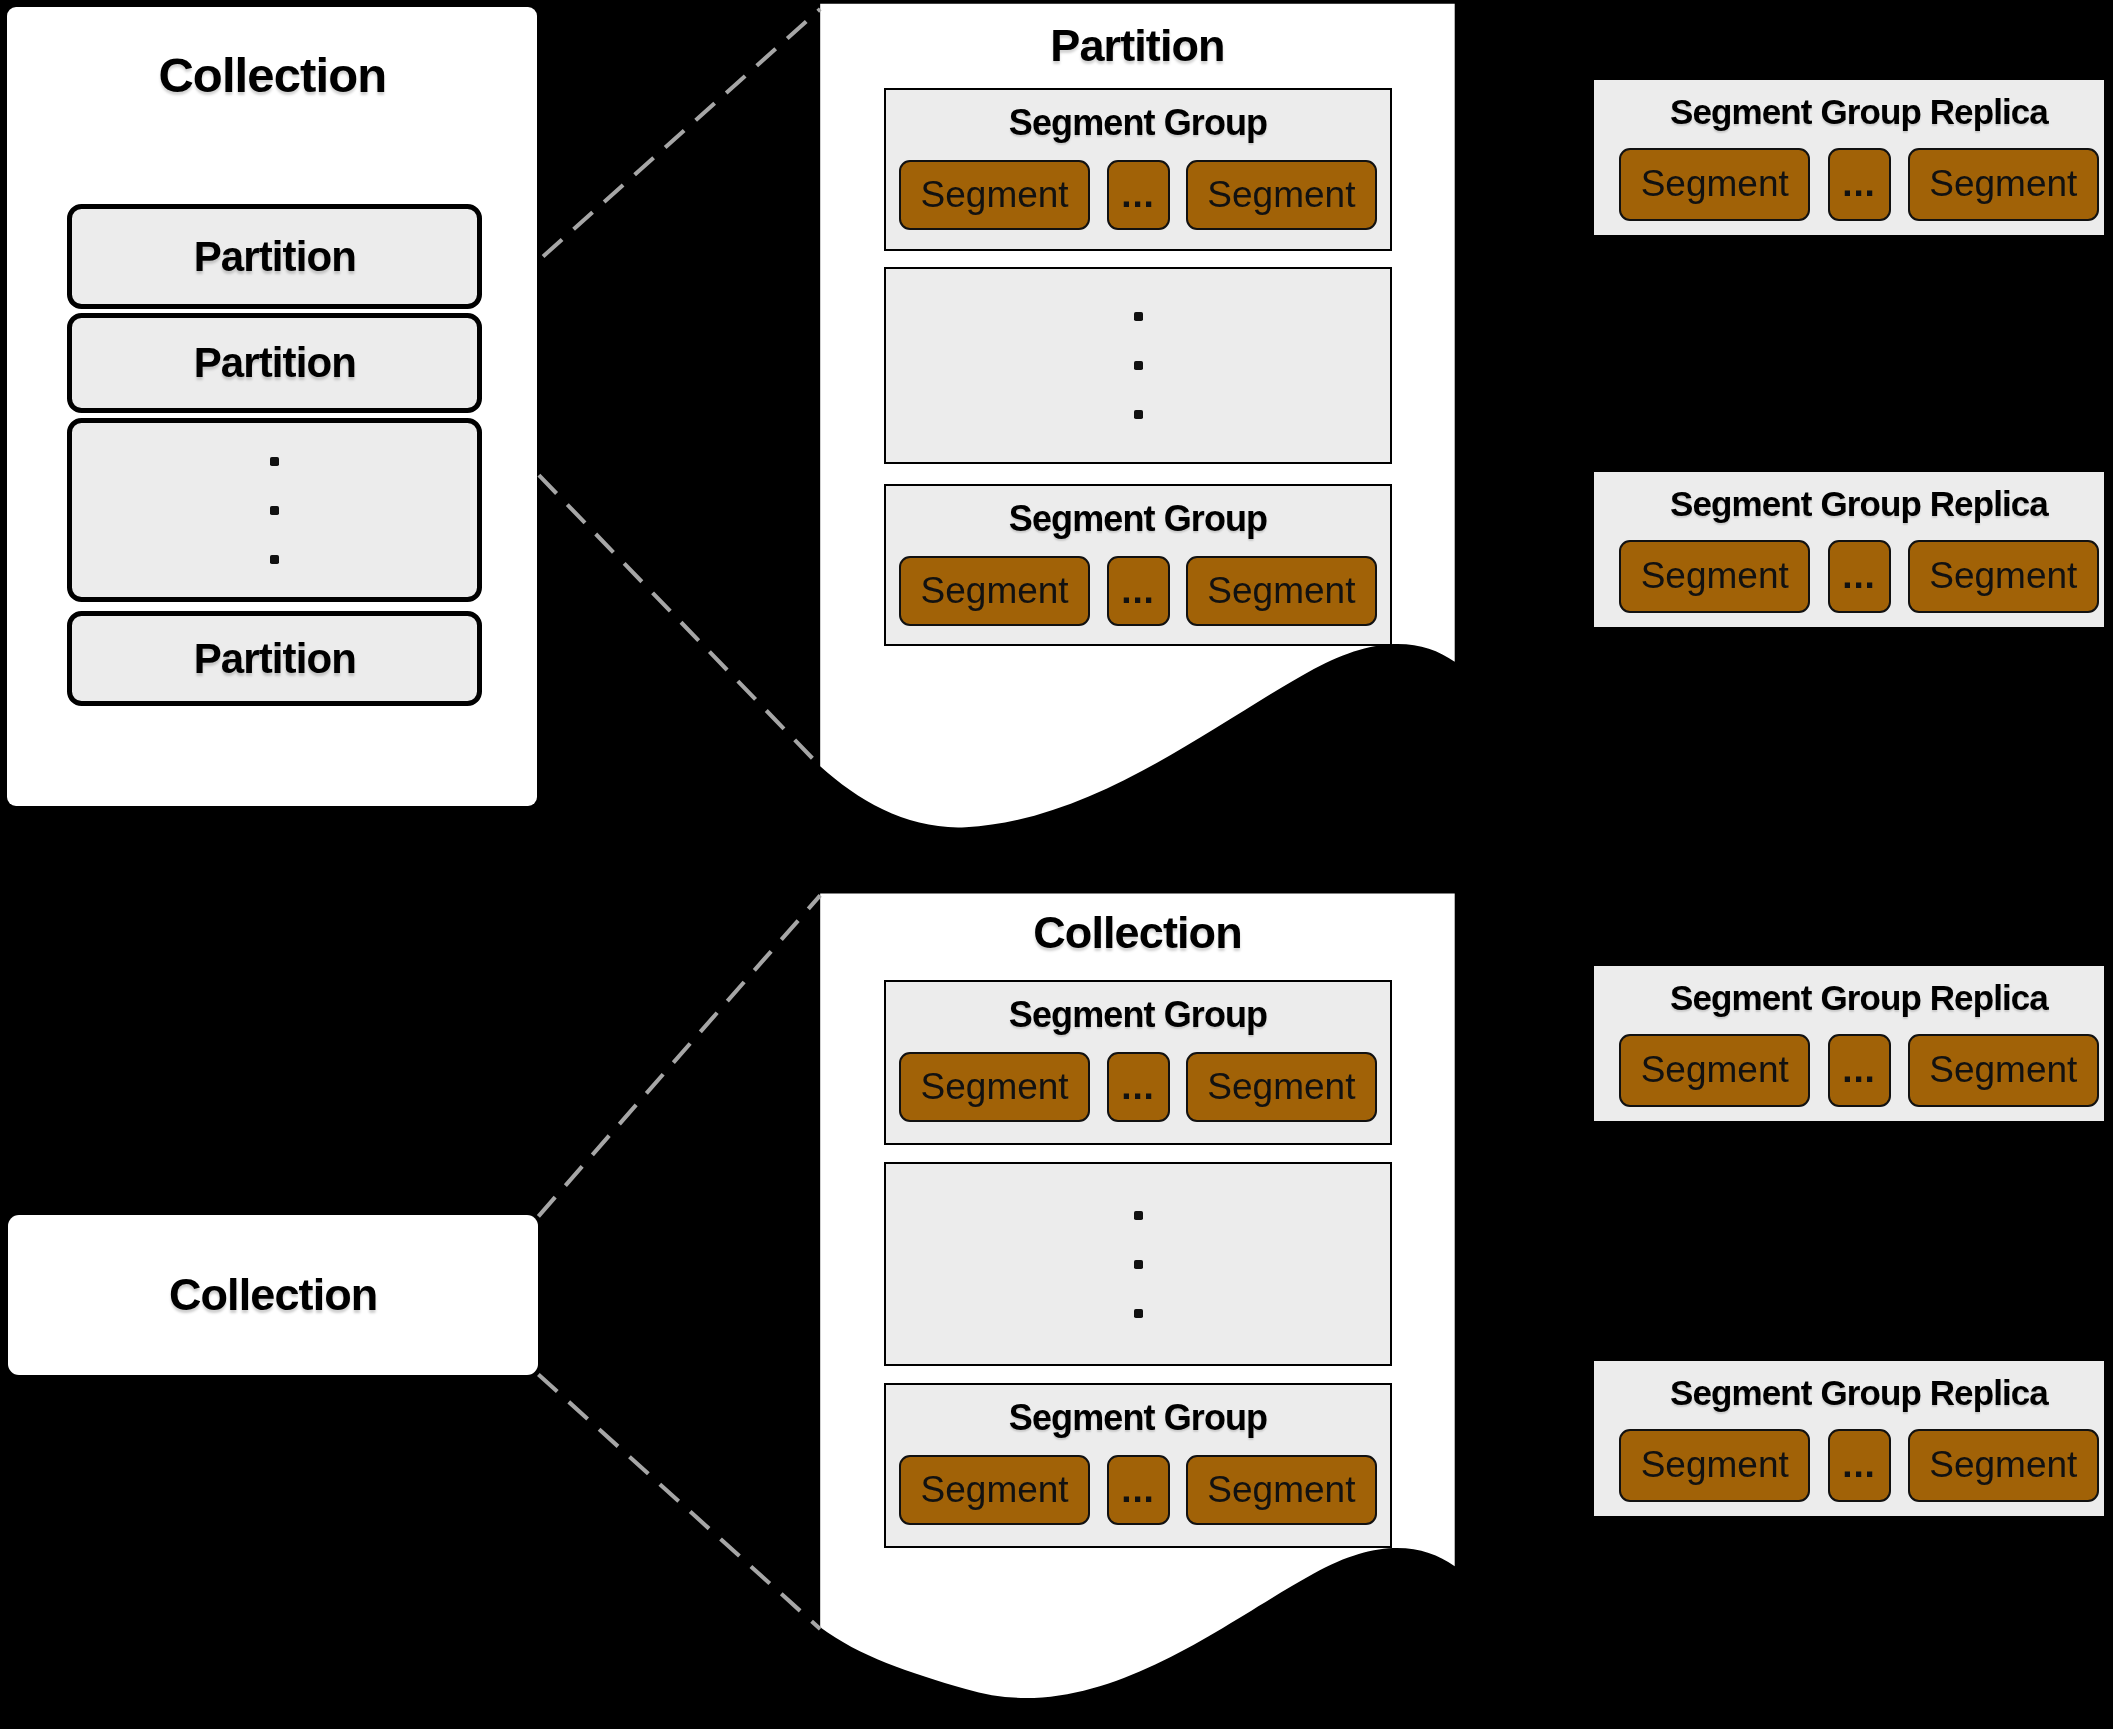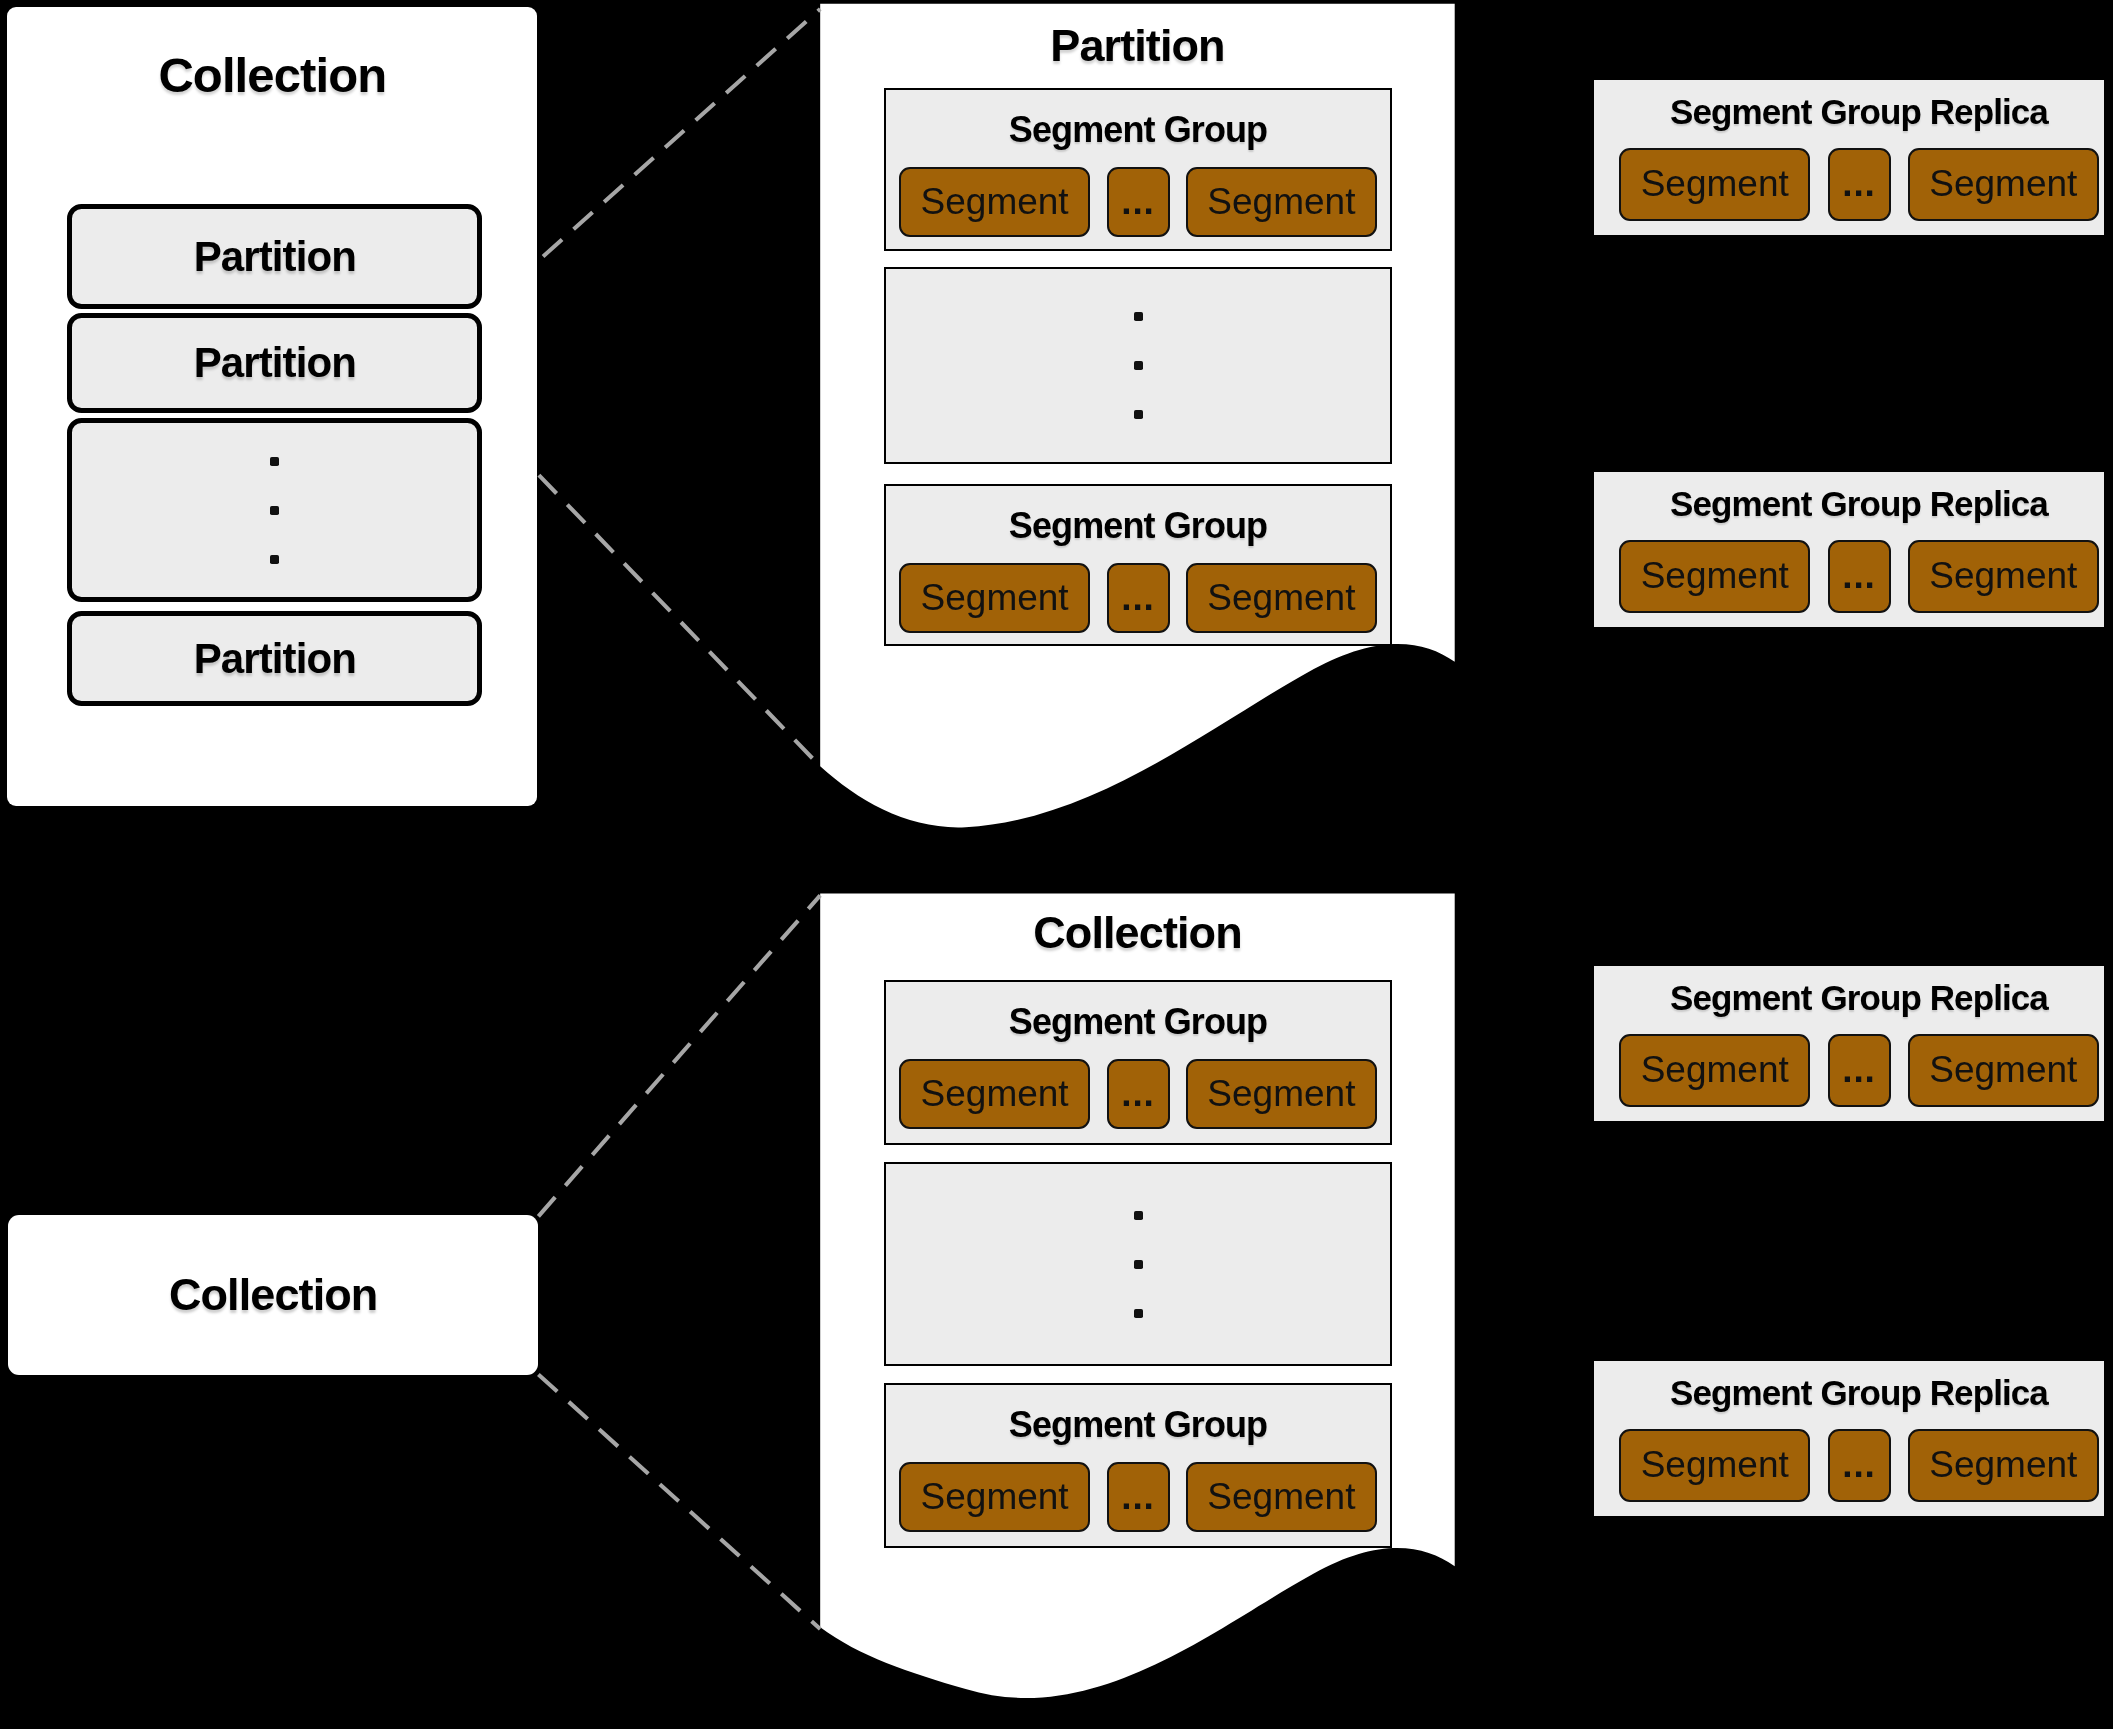--- a/index.html
+++ b/index.html
@@ -18,21 +18,21 @@
   .pbox-dots{left:60px;width:415px;background:#ececec;border:5.5px solid #000;border-radius:14.5px;}
 
   
   .vdots{display:flex;flex-direction:column;align-items:center;justify-content:center;height:100%;gap:40px;}
   .vdot{width:9px;height:9px;background:#111;border-radius:1.8px;}
 
   
   .page-title{width:635px;text-align:center;font-size:45px;font-weight:bold;letter-spacing:-0.9px;
       text-shadow:0 2.7px 2.7px rgba(0,0,0,0.18);}
   .sg{width:508px;background:#ececec;border:2.7px solid #000;text-align:center;}
-  .sg-title{margin-top:18px;font-size:36px;font-weight:bold;letter-spacing:-0.9px;line-height:44px;
+  .sg-title{margin-top:11px;font-size:36px;font-weight:bold;letter-spacing:-0.9px;line-height:44px;
       text-shadow:0 1.8px 1.8px rgba(0,0,0,0.15);}
   .segrow{display:flex;justify-content:center;align-items:center;gap:16.4px;margin-top:14.5px;}
   .pill{background:#a16207;border:2.7px solid #111;border-radius:11px;height:66px;
       display:flex;align-items:center;justify-content:center;font-size:37px;color:#111;}
   .pill.seg{width:187px;}
   .pill.dots{width:59px;font-weight:bold;letter-spacing:0.9px;}
   .dotsbox{width:508px;background:#ececec;border:2.7px solid #000;}
 
   
   .collection-chip{left:8.2px;top:1215px;width:530px;height:160px;background:#fff;border-radius:11px;

